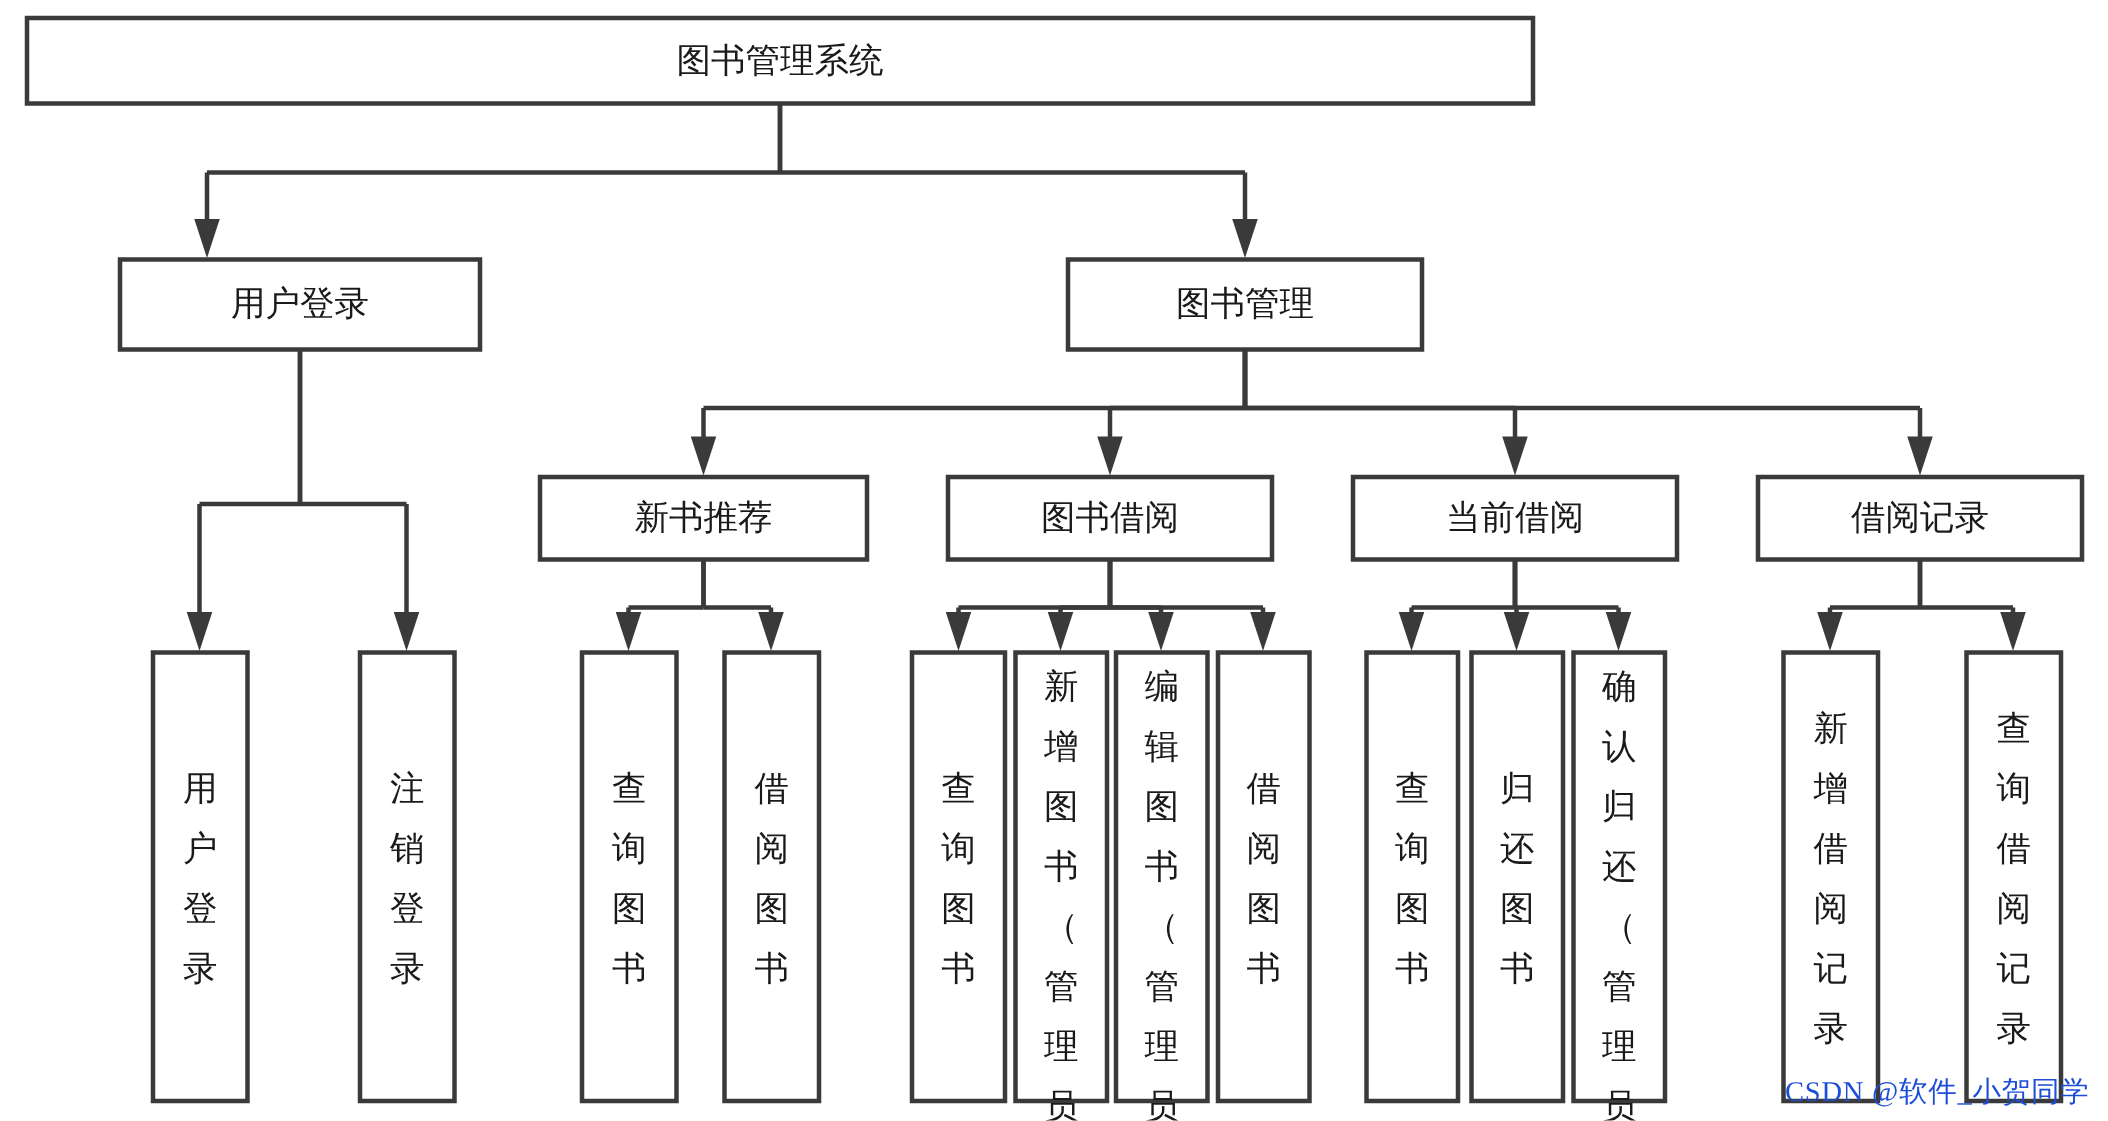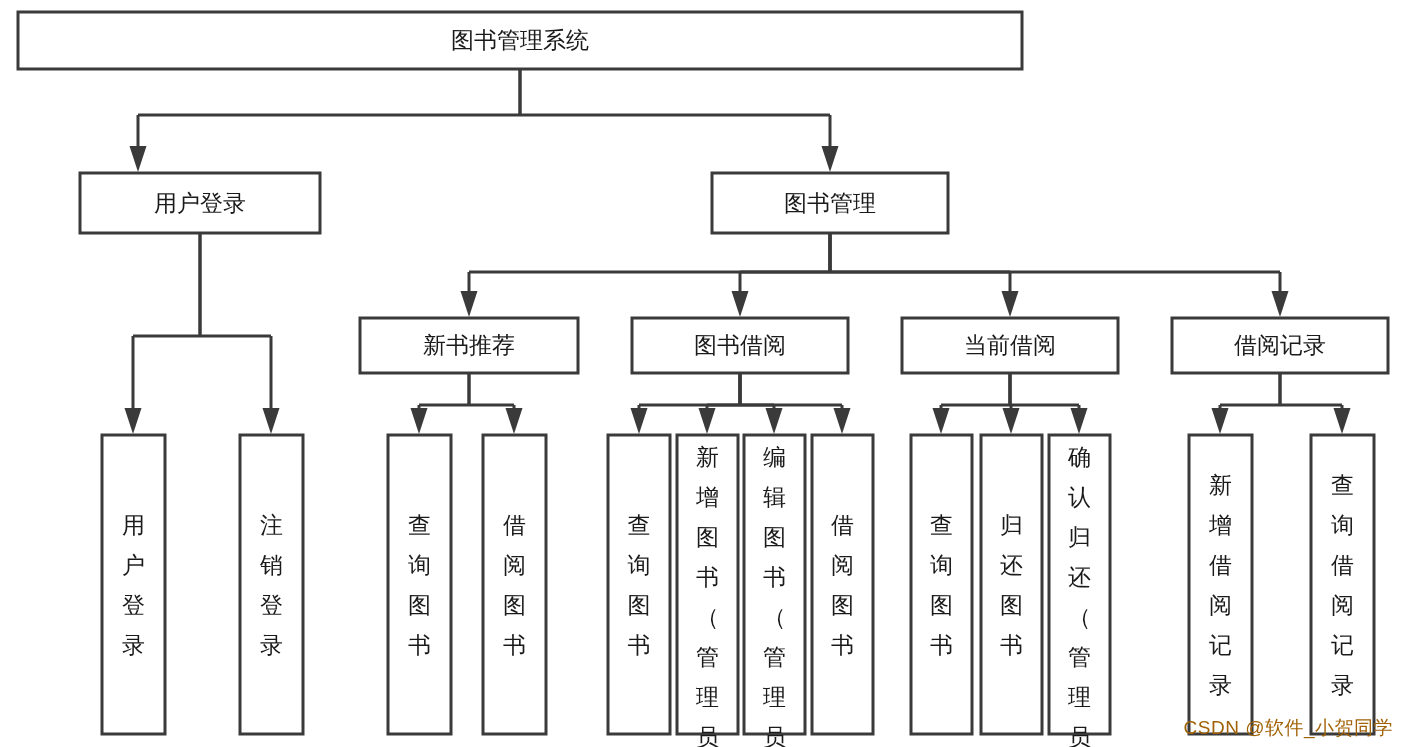--- a/index.html
+++ b/index.html
@@ -53,23 +53,23 @@
   .node-label-vertical {
     fill: #1a1a1a;
     font-family: "DejaVu Sans", "Liberation Sans", sans-serif;
     font-size: 23px;
     text-anchor: middle;
   }
   .watermark {
     position: absolute;
     right: 12px;
     bottom: 6px;
-    font-family: Liberation Sans, sans-serif;
+    font-family: Liberation Serif, serif;
     font-size: 19px;
-    color: #a16207;
+    color: #1d4ed8;
     white-space: nowrap;
     letter-spacing: 0.5px;
     pointer-events: none;
   }
 </style>
 </head>
 <body>
 
 <div id="diagram-root">
 

